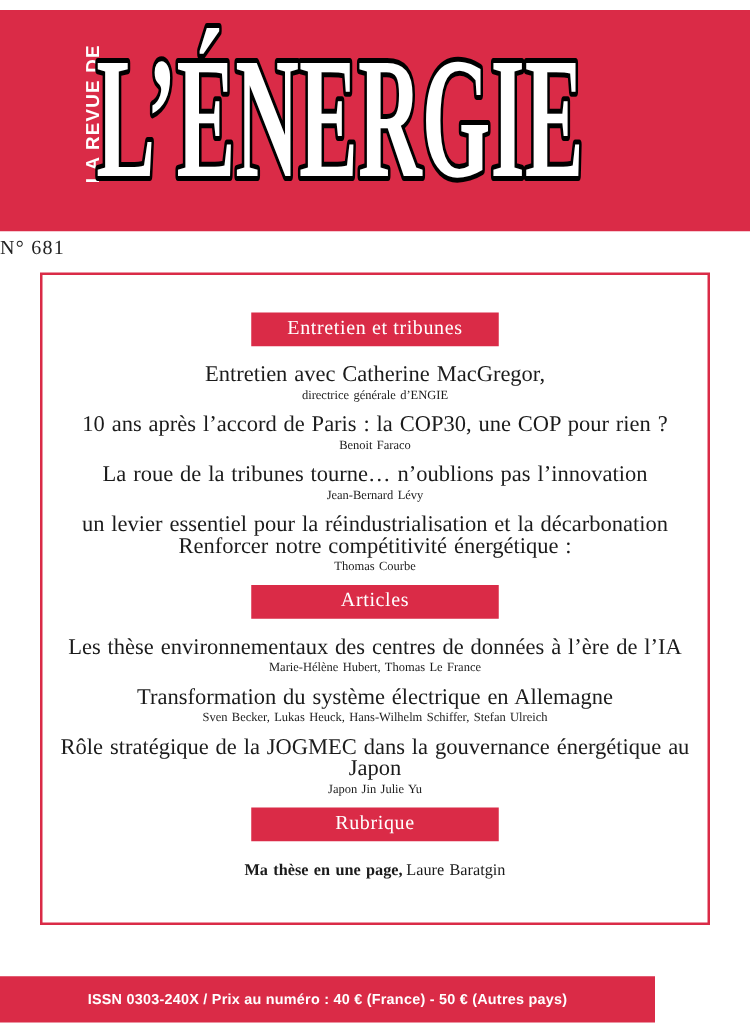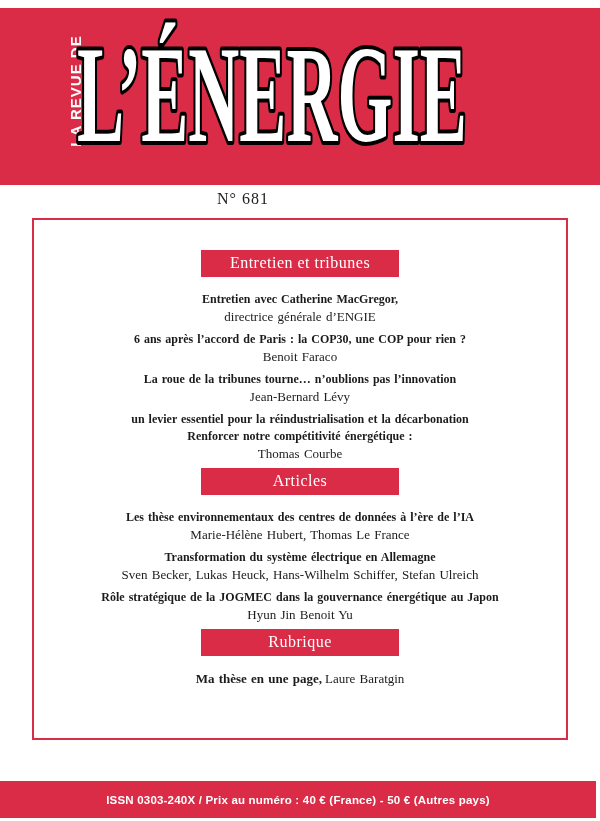--- a/index.html
+++ b/index.html
@@ -36,21 +36,21 @@
     position: absolute;
     left: 72px; top: 0;
     overflow: visible;
   }
 
   
   .issue-number {
     position: absolute;
     left: 0; top: 190px;
     width: 486px;
-    text-align: center;
+    text-align: left;
     font-size: 16px;
     letter-spacing: 1px;
     color: #222222;
   }
 
   
   .contents-box {
     position: absolute;
     left: 32px; top: 218px;
     width: 536px; height: 522px;
@@ -63,44 +63,44 @@
     width: 198px; height: 27px;
     margin: 0 auto 14px auto;
     background: #da2b47;
     color: #ffffff;
     font-size: 16px;
     line-height: 26px;
     letter-spacing: 0.5px;
   }
   .entry { margin-bottom: 6px; }
   .entry-title-line {
-    font-weight: bold;
-    font-size: 12px;
+    font-weight: normal;
+    font-size: 18px;
     line-height: 17px;
     word-spacing: 1px;
   }
   .entry-authors {
-    font-size: 13px;
+    font-size: 10px;
     line-height: 17px;
     word-spacing: 1px;
   }
   .entry-inline {
     font-size: 13px;
     line-height: 17px;
     word-spacing: 1px;
     text-align: center;
   }
   .entry-inline .inline-title { font-weight: bold; }
   .entry-inline .inline-authors { margin-left: 3px; }
 
   
   .footer-bar {
     position: absolute;
     left: 0; top: 781px;
-    width: 596px; height: 37px;
+    width: 524px; height: 37px;
     background: #da2b47;
     display: flex;
     align-items: center;
     justify-content: center;
   }
   .footer-text {
     color: #ffffff;
     font-family: "Liberation Sans", sans-serif;
     font-weight: bold;
     font-size: 11.5px;
@@ -125,21 +125,21 @@
 
     <section class="toc-section">
       <div class="section-banner">Entretien et tribunes</div>
 
       <div class="entry">
         <div class="entry-title-line">Entretien avec Catherine MacGregor,</div>
         <div class="entry-authors">directrice générale d’ENGIE</div>
       </div>
 
       <div class="entry">
-        <div class="entry-title-line">6 ans après l’accord de Paris : la COP30, une COP pour rien ?</div>
+        <div class="entry-title-line">10 ans après l’accord de Paris : la COP30, une COP pour rien ?</div>
         <div class="entry-authors">Benoit Faraco</div>
       </div>
 
       <div class="entry">
         <div class="entry-title-line">La roue de la tribunes tourne… n’oublions pas l’innovation</div>
         <div class="entry-authors">Jean-Bernard Lévy</div>
       </div>
 
       <div class="entry">
         <div class="entry-title-line">un levier essentiel pour la réindustrialisation et la décarbonation</div>
@@ -156,21 +156,21 @@
         <div class="entry-authors">Marie-Hélène Hubert, Thomas Le France</div>
       </div>
 
       <div class="entry">
         <div class="entry-title-line">Transformation du système électrique en Allemagne</div>
         <div class="entry-authors">Sven Becker, Lukas Heuck, Hans-Wilhelm Schiffer, Stefan Ulreich</div>
       </div>
 
       <div class="entry">
         <div class="entry-title-line">Rôle stratégique de la JOGMEC dans la gouvernance énergétique au Japon</div>
-        <div class="entry-authors">Hyun Jin Benoit Yu</div>
+        <div class="entry-authors">Japon Jin Julie Yu</div>
       </div>
     </section>
 
     <section class="toc-section">
       <div class="section-banner">Rubrique</div>
 
       <div class="entry entry-inline">
         <span class="inline-title">Ma thèse en une page,</span><span class="inline-authors">Laure Baratgin</span>
       </div>
     </section>

